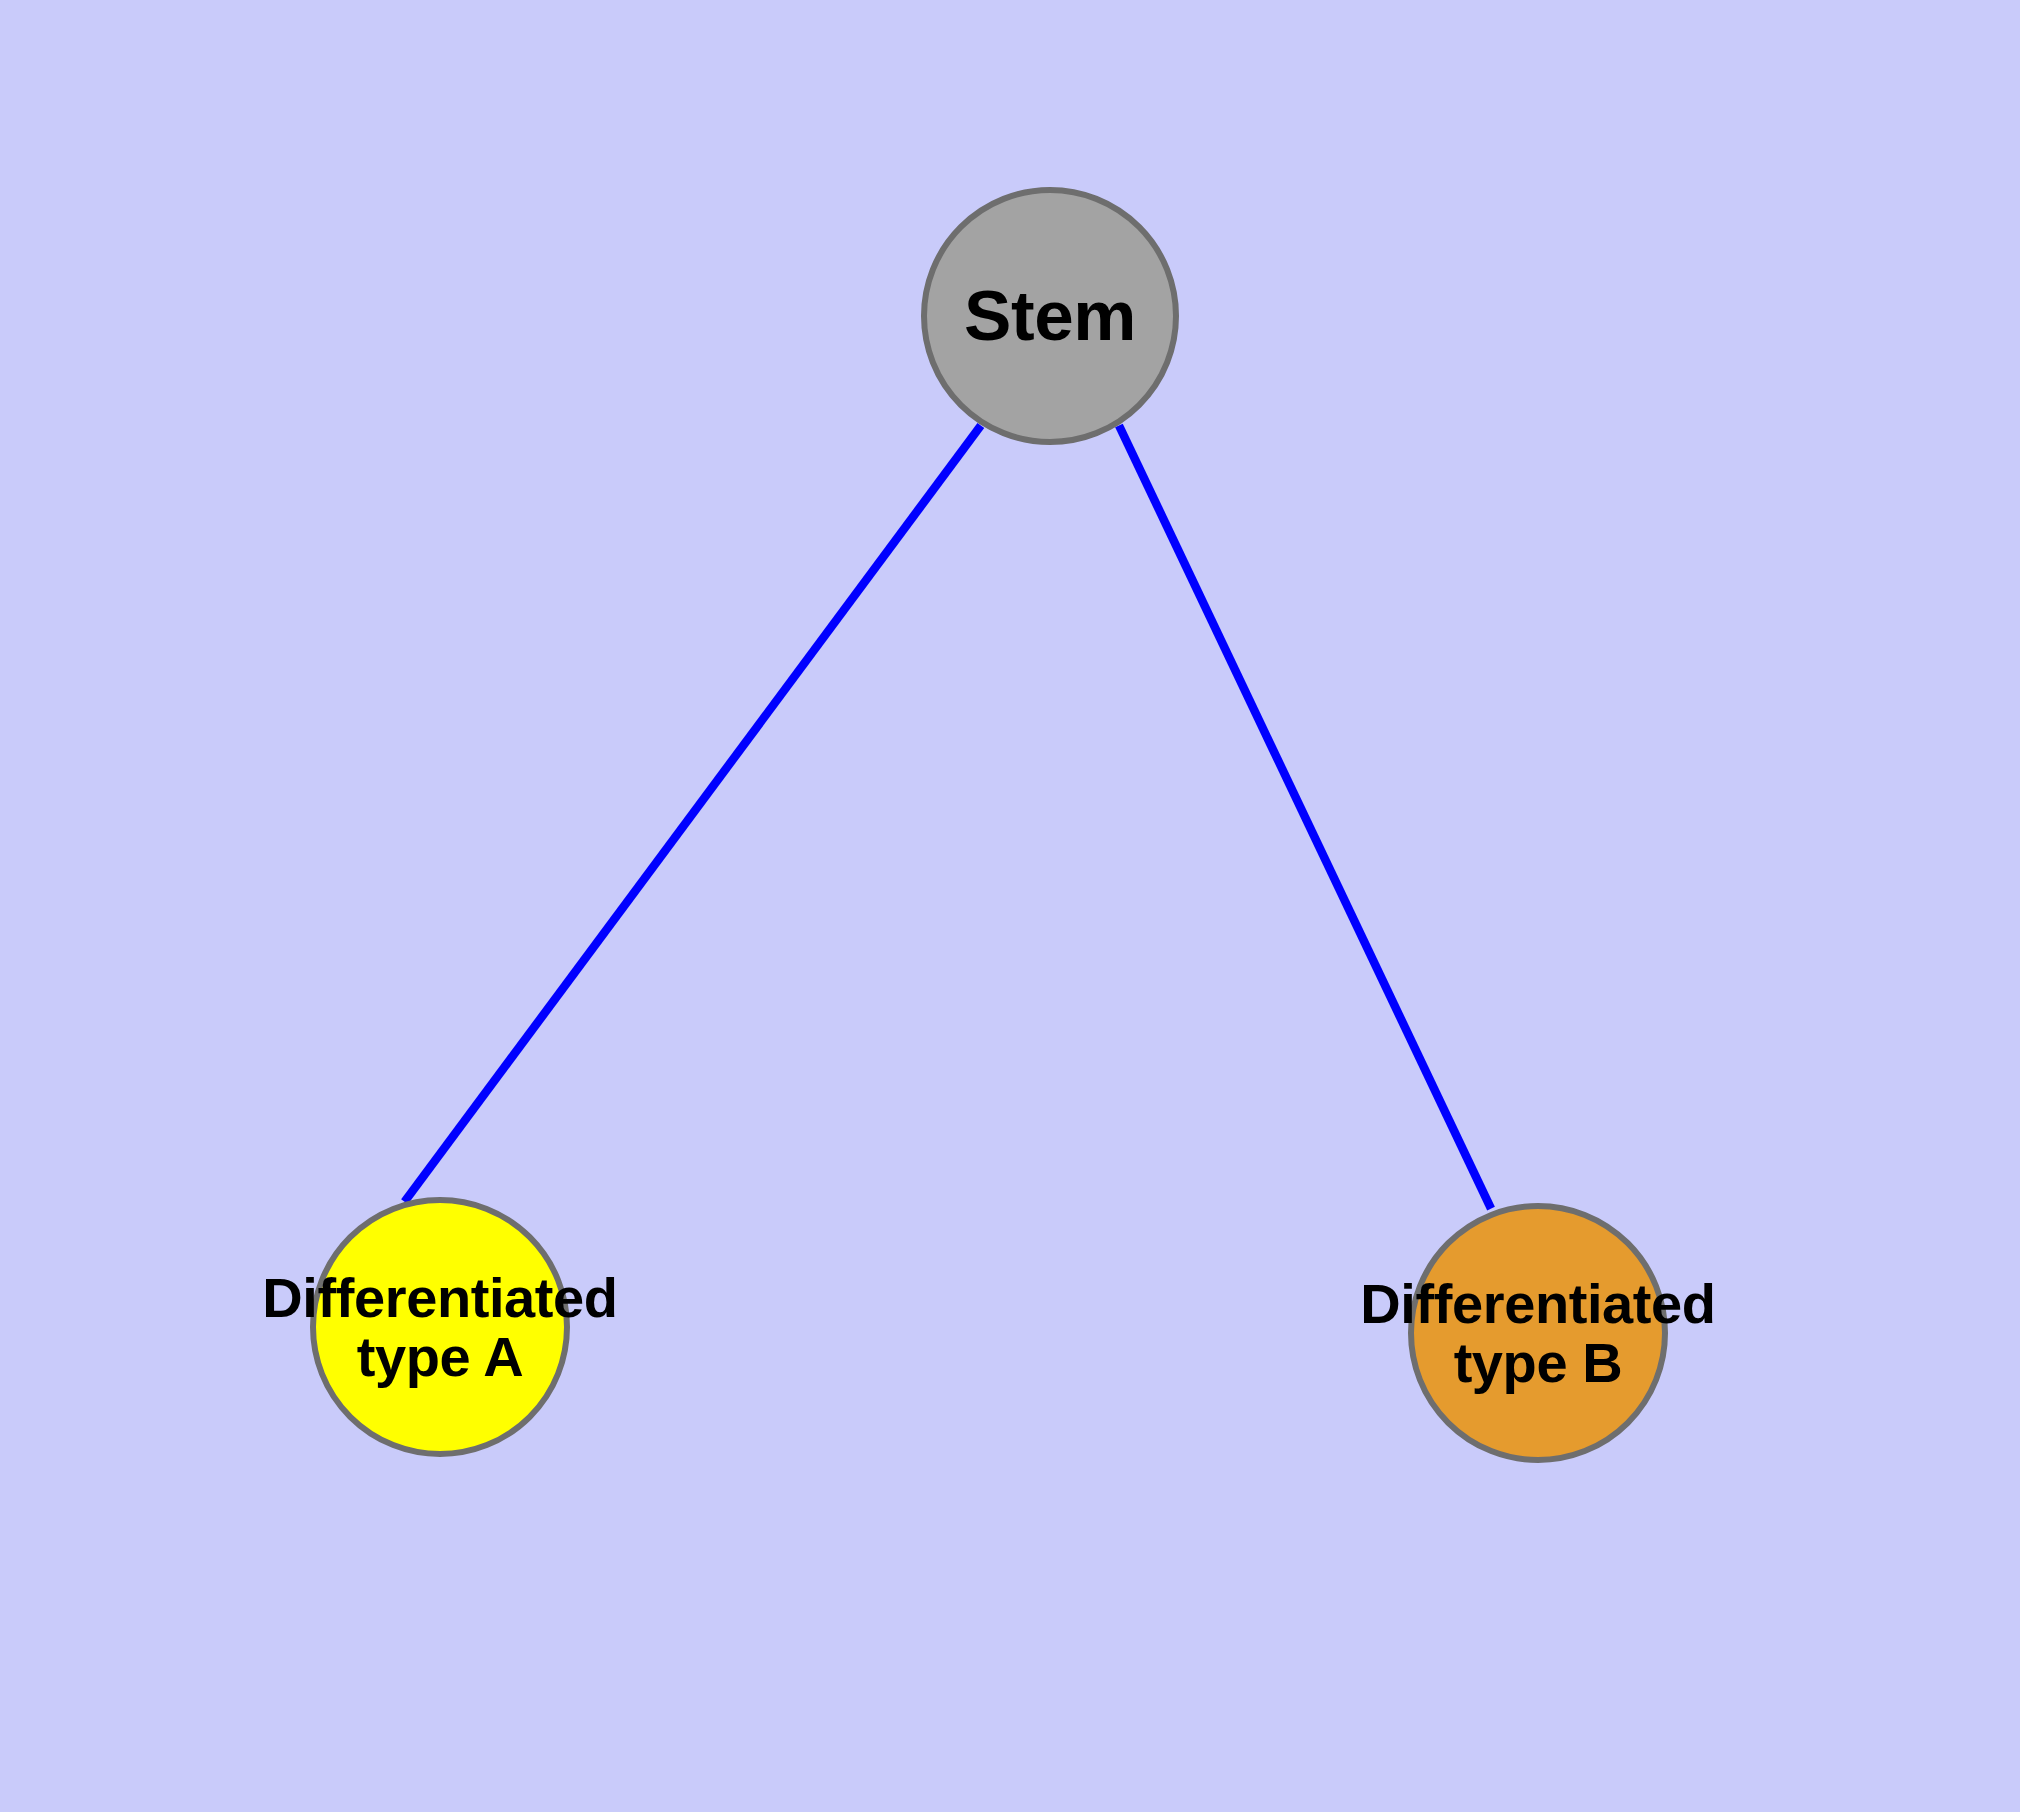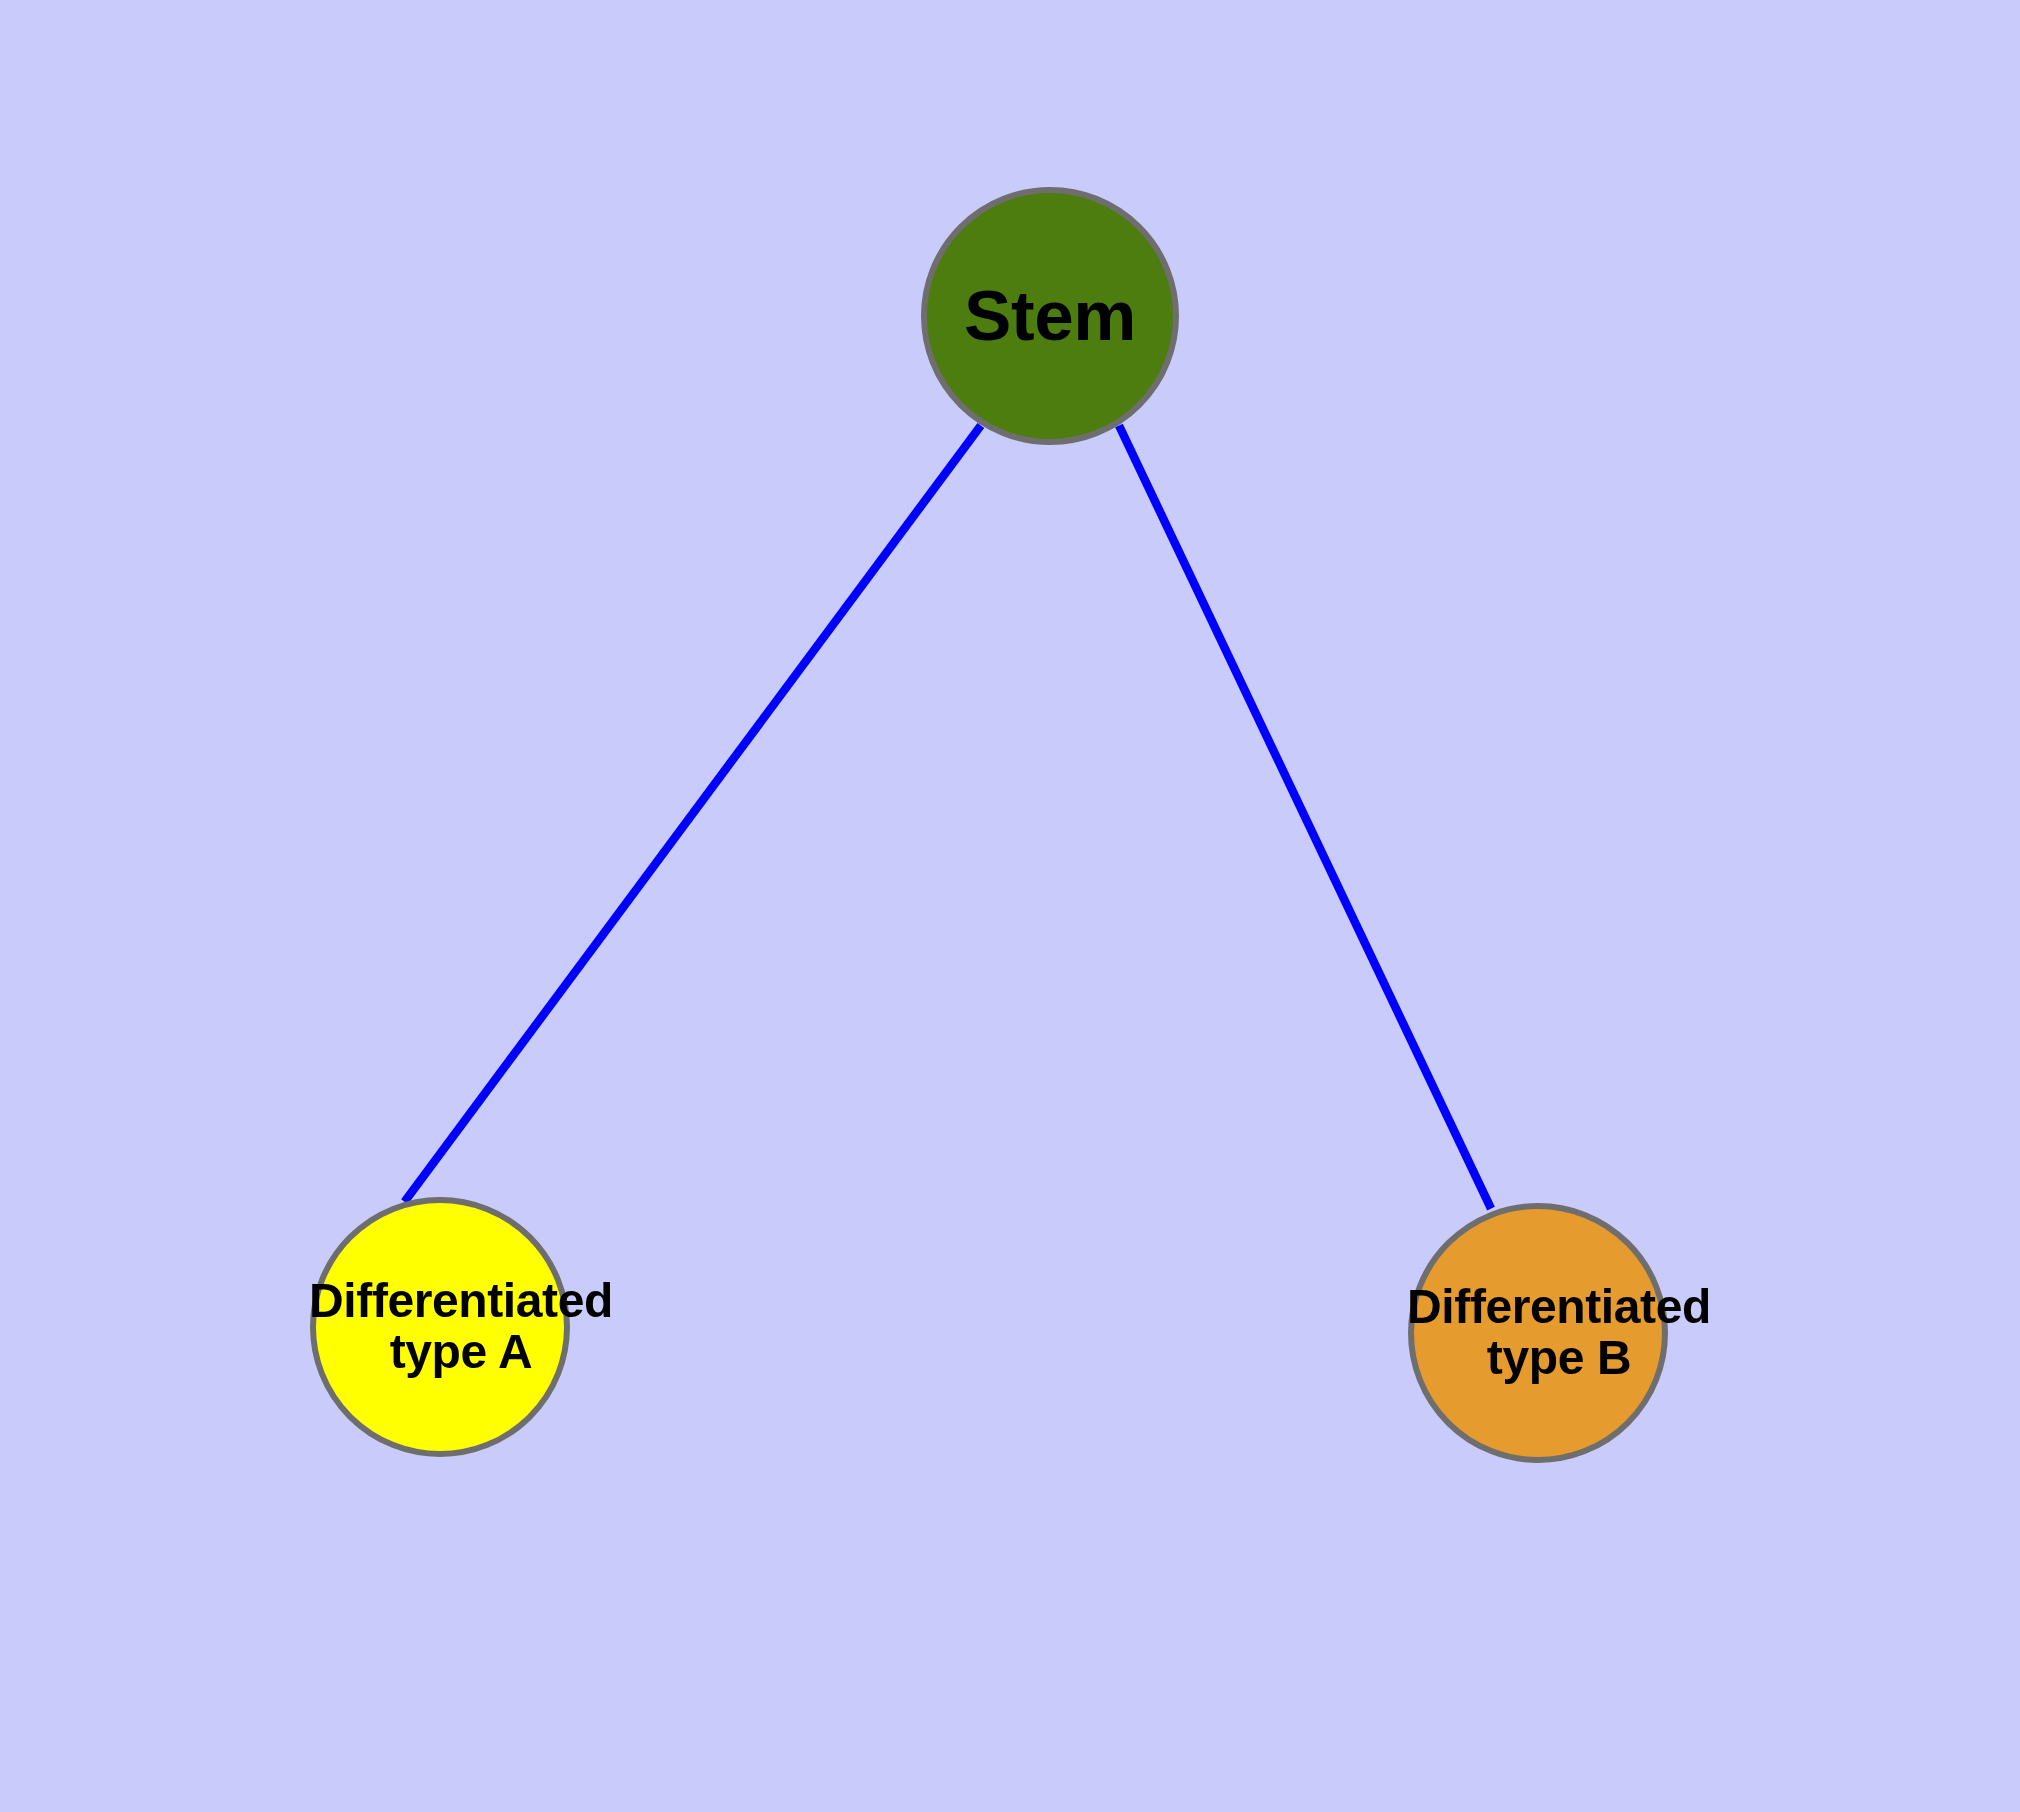--- a/index.html
+++ b/index.html
@@ -46,21 +46,21 @@
     font-weight: bold;
     line-height: 1.06;
     letter-spacing: -0.4px;
     pointer-events: none;
   }
   #node-stem {
     left: 921px;
     top: 187px;
     width: 258px;
     height: 258px;
-    background: #4d7c0f;
+    background: #a3a3a3;
     z-index: 3;
   }
   #node-stem .node-label {
     font-size: 71px;
   }
   #node-diff-a {
     left: 310px;
     top: 1197px;
     width: 260px;
     height: 260px;
@@ -70,22 +70,21 @@
   #node-diff-b {
     left: 1408px;
     top: 1203px;
     width: 260px;
     height: 260px;
     background: #e59b2e;
     z-index: 3;
   }
   #node-diff-a .node-label,
   #node-diff-b .node-label {
-    font-size: 48px;
-    margin-left: 21px;
+    font-size: 56px;
   }
 </style>
 </head>
 <body>
 
 <div id="graph-canvas">
 
   <svg id="edge-layer" viewBox="0 0 2384 2138">
     <line x1="1157" y1="502" x2="477" y2="1418" stroke="#0000ff" stroke-width="10"></line>
     <line x1="1320" y1="502" x2="1759" y2="1426" stroke="#0000ff" stroke-width="10"></line>

